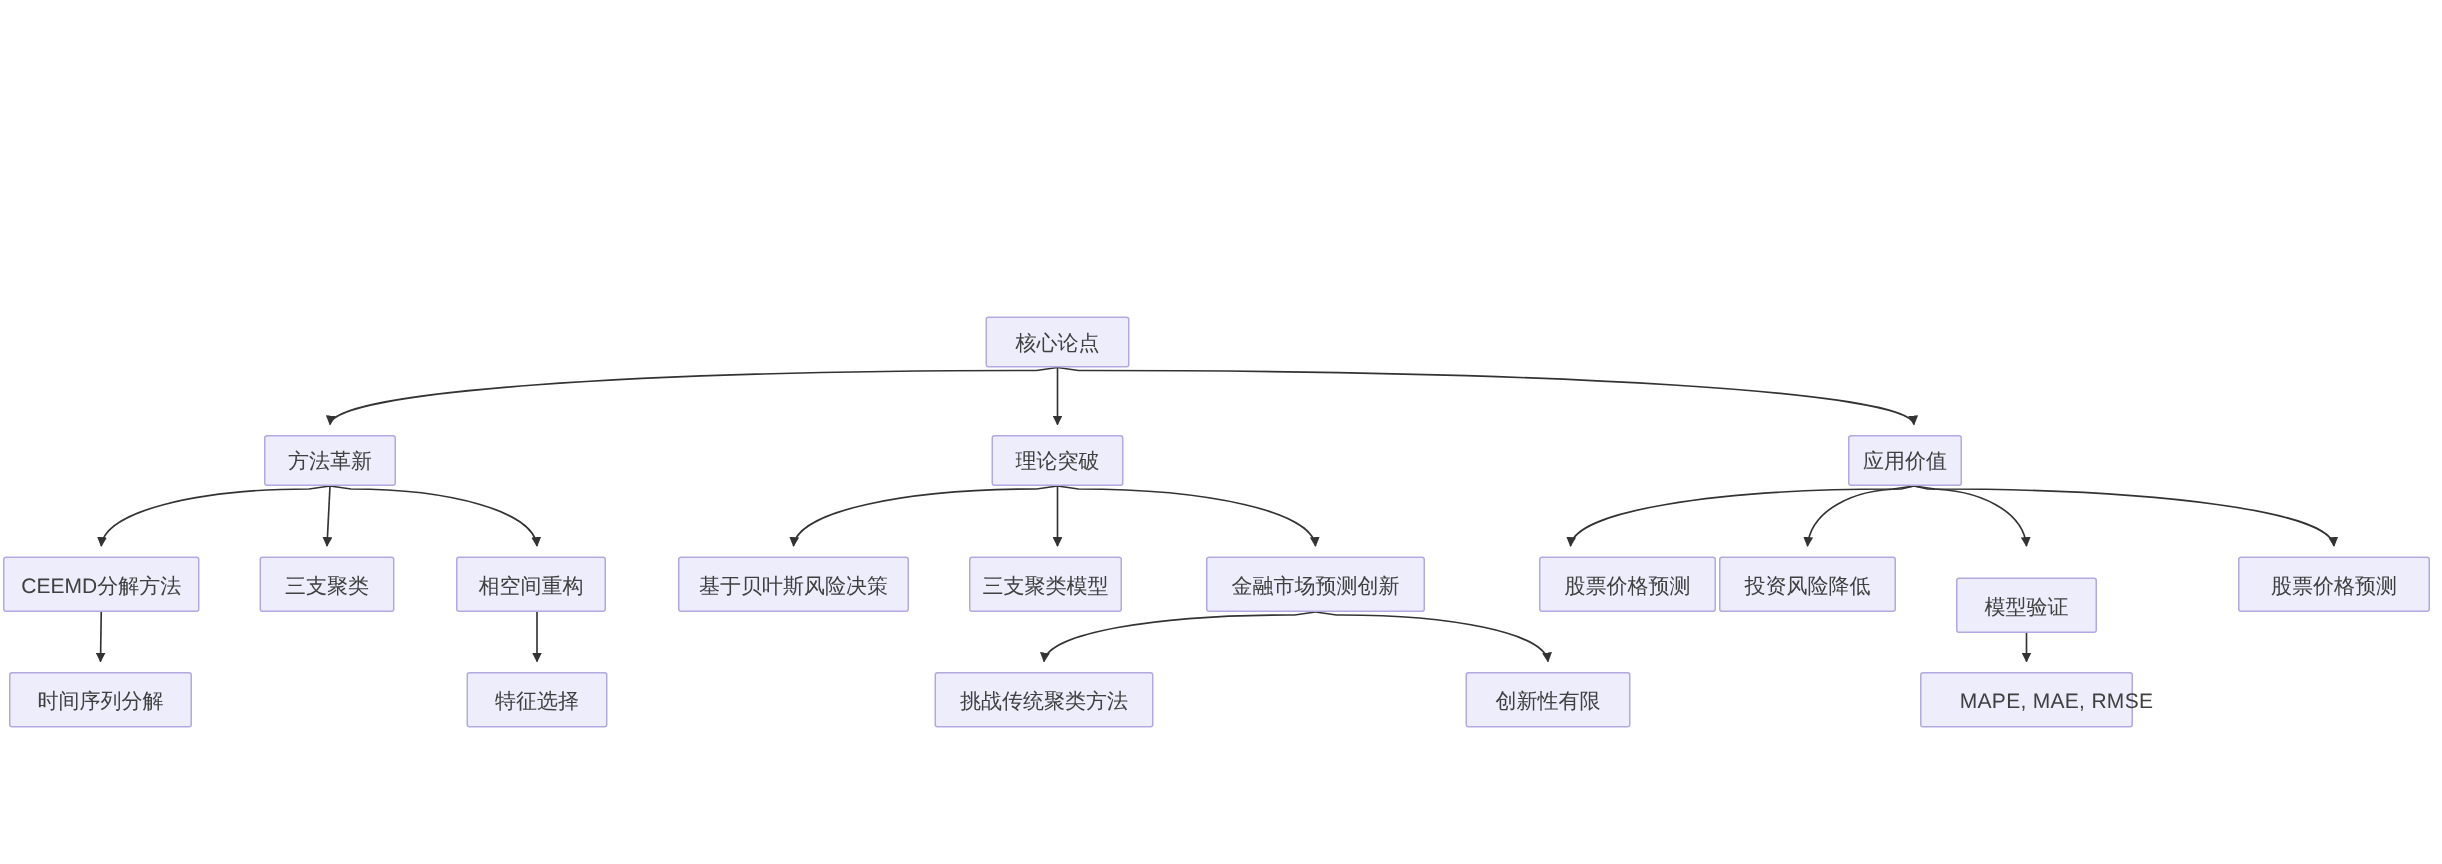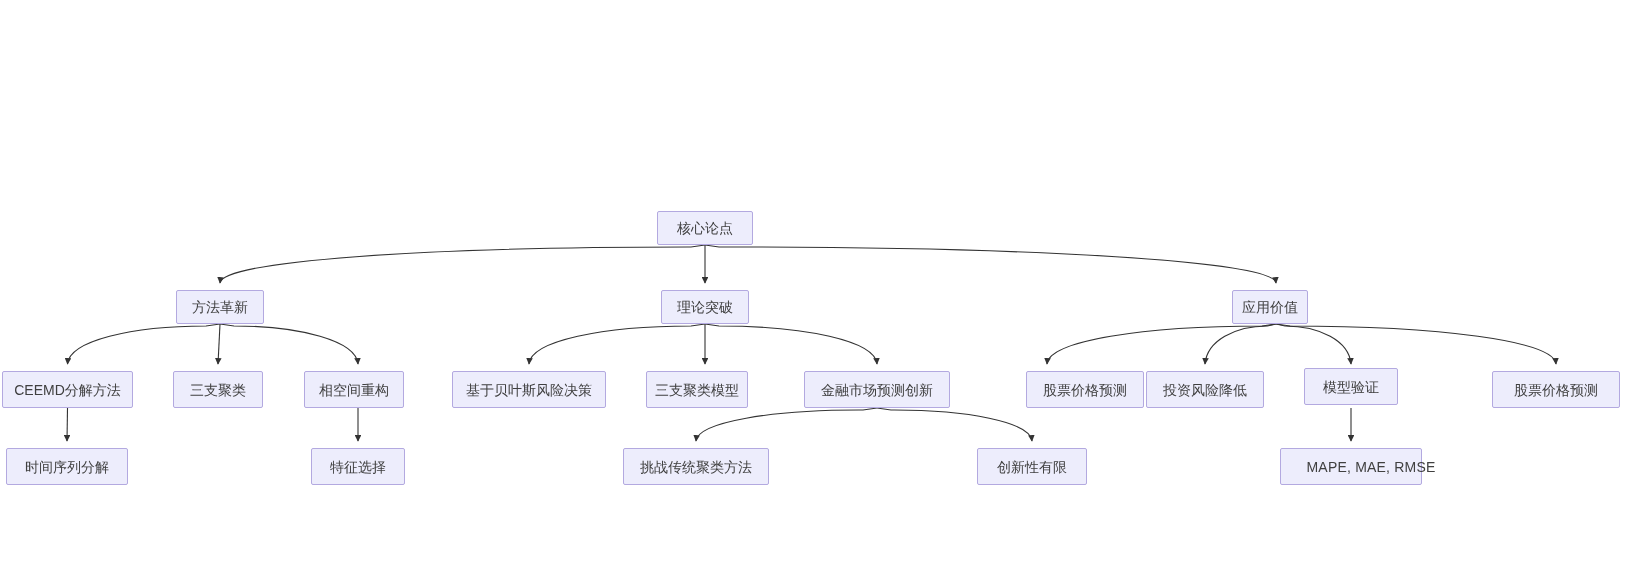--- a/index.html
+++ b/index.html
@@ -109,21 +109,21 @@
       </div>
       <div class="node" style="left: 804px; top: 371px; width: 146px; height: 37px; background: rgb(237, 237, 252); border-color: rgb(179, 169, 224);">
         <span class="node-label">金融市场预测创新</span>
       </div>
       <div class="node" style="left: 1026px; top: 371px; width: 118px; height: 37px; background: rgb(237, 237, 252); border-color: rgb(179, 169, 224);">
         <span class="node-label">股票价格预测</span>
       </div>
       <div class="node" style="left: 1146px; top: 371px; width: 118px; height: 37px; background: rgb(237, 237, 252); border-color: rgb(179, 169, 224);">
         <span class="node-label">投资风险降低</span>
       </div>
-      <div class="node" style="left: 1304px; top: 368px; width: 94px; height: 37px; background: rgb(237, 237, 252); border-color: rgb(179, 169, 224);">
+      <div class="node" style="left: 1304px; top: 385px; width: 94px; height: 37px; background: rgb(237, 237, 252); border-color: rgb(179, 169, 224);">
         <span class="node-label">模型验证</span>
       </div>
       <div class="node" style="left: 1492px; top: 371px; width: 128px; height: 37px; background: rgb(237, 237, 252); border-color: rgb(179, 169, 224);">
         <span class="node-label">股票价格预测</span>
       </div>
       <div class="node" style="left: 6px; top: 448px; width: 122px; height: 37px; background: rgb(237, 237, 252); border-color: rgb(179, 169, 224);">
         <span class="node-label">时间序列分解</span>
       </div>
       <div class="node" style="left: 311px; top: 448px; width: 94px; height: 37px; background: rgb(237, 237, 252); border-color: rgb(179, 169, 224);">
         <span class="node-label">特征选择</span>

